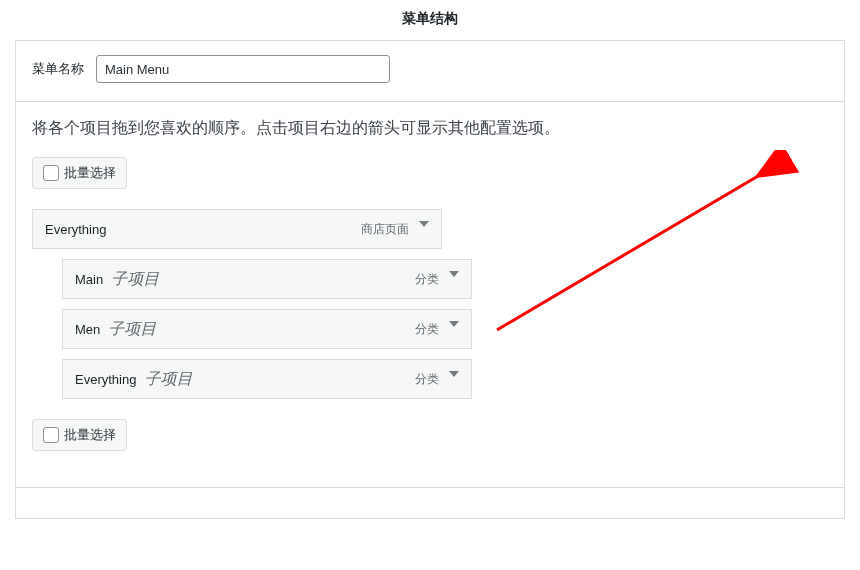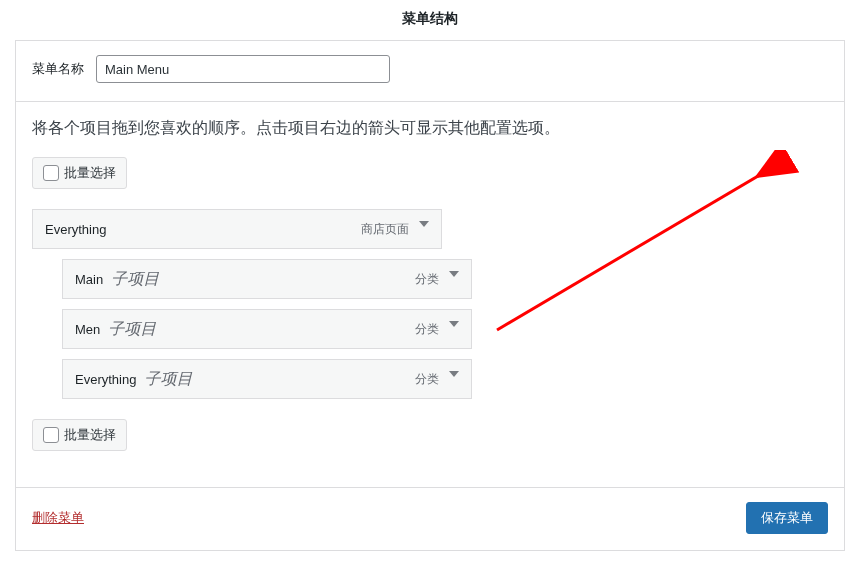--- a/index.html
+++ b/index.html
@@ -224,24 +224,20 @@
 
     <div class="bulk-row">
       <label class="bulk-btn">
         <input type="checkbox" style="">
         <span>批量选择</span>
       </label>
     </div>
   </div>
 
   <div class="settings-row">
-    <div class="footer-row">
-      <a class="delete-link">删除菜单</a>
-      <button class="save-btn">保存菜单</button>
-    </div>
   </div>
 </div>
 
 <svg class="arrow-annotation" width="320" height="200">
   <defs>
     <marker id="ah" markerWidth="14" markerHeight="12" refX="2" refY="6" orient="auto">
       <path d="M0,0 L14,6 L0,12 Z" fill="#ff0000"></path>
     </marker>
   </defs>
   <line x1="300" y1="10" x2="12" y2="180" stroke="#ff0000" stroke-width="3" marker-start="url(#ah)"></line>

